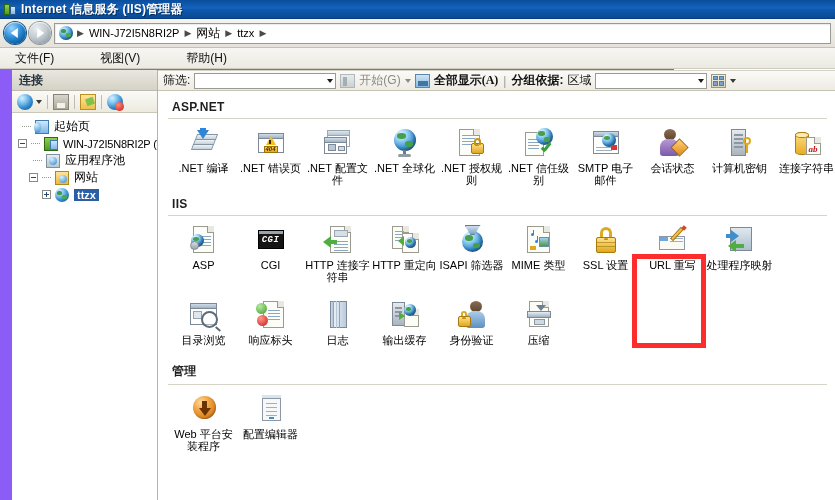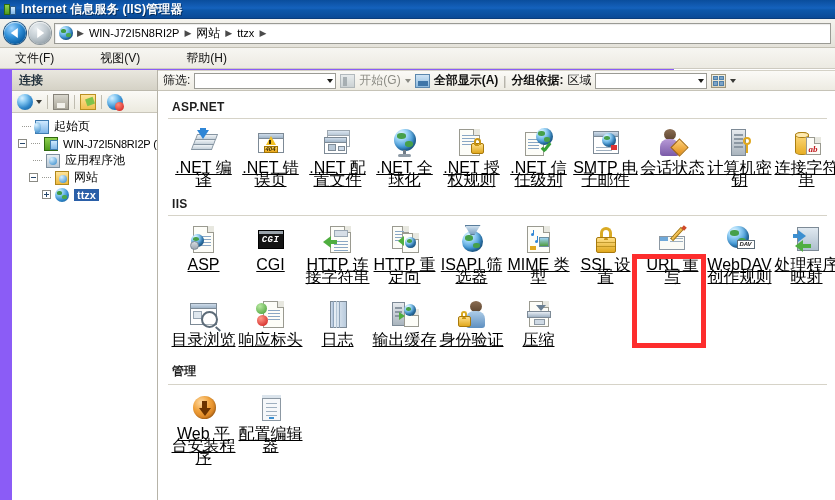--- a/index.html
+++ b/index.html
@@ -181,21 +181,21 @@
   .content{flex:1 1 auto;overflow:hidden;background:#fff;padding:6px 16px 0 8px;position:relative;}
 
   .section{margin-bottom:2px;}
   .sechdr{font-weight:bold;font-size:12px;color:#1e1e1e;padding:3px 0 4px 6px;letter-spacing:.3px;}
   .secline{height:1px;background:#d6d3c8;margin:0 4px 4px 2px;}
   .grid{display:flex;flex-wrap:nowrap;padding-left:4px;}
   .item{
     width:67px;flex:0 0 67px;display:flex;flex-direction:column;align-items:center;
     padding-top:4px;padding-bottom:2px;text-align:center;cursor:default;position:relative;
   }
-  .item .ilabel{font-size:16px;line-height:12px;color:#000;margin-top:3px;word-break:break-all;max-width:66px;text-decoration:underline;}
+  .item .ilabel{font-size:11px;line-height:12px;color:#000;margin-top:3px;word-break:break-all;max-width:66px;}
   .item .iart{width:32px;height:32px;position:relative;}
 
   
   .doc{position:absolute;left:5px;top:2px;width:21px;height:27px;background:#fdfdf8;
     border:1px solid #9a9a90;box-sizing:border-box;}
   .doc::after{content:"";position:absolute;right:-1px;top:-1px;width:7px;height:7px;
     background:#e8e8e0;border-left:1px solid #9a9a90;border-bottom:1px solid #9a9a90;box-sizing:border-box;}
   .lines{position:absolute;left:8px;top:10px;width:13px;height:1px;
     box-shadow:0 0 0 0 #000,0 3px 0 0 #8aa7c4,0 6px 0 0 #8aa7c4,0 9px 0 0 #8aa7c4;background:#8aa7c4;}
   .win{position:absolute;left:3px;top:6px;width:26px;height:20px;background:#fff;
@@ -352,21 +352,21 @@
 
       <div class="filterbar">
         <span class="fl">筛选:</span>
         <span class="filterinput">
             <span class="caret"></span>
           </span>
         <span class="mini m-bin"></span>
         <span class="fl dimtext">开始(G)</span>
         <span class="caret" style="border-top-color:#8b8b84;"></span>
         <span class="mini m-show"></span>
-        <span class="fl" style="font-weight:bold;">全部显示(A)</span>
+        <span class="fl" style="font-weight:bold;font-family:Liberation Serif, serif;">全部显示(A)</span>
         <span class="vsep">|</span>
         <span class="fl" style="font-weight:bold;">分组依据:</span>
         <span class="fl">区域</span>
         <span class="groupsel">
             <span class="caret"></span>
           </span>
         <span class="mini m-view">
             <i></i>
             <i></i>
             <i></i>
@@ -586,30 +586,20 @@
               <span class="iart">
                 <i style="position:absolute;left:2px;top:12px;width:26px;height:14px;background:#fbfbf6;border:1px solid #8c98a3;box-sizing:border-box;"></i>
                 <i style="position:absolute;left:3px;top:13px;width:8px;height:4px;background:#6fa8d8;"></i>
                 <i style="position:absolute;left:13px;top:14px;width:13px;height:1px;background:#9fb0c0;box-shadow:0 3px 0 #9fb0c0;"></i>
                 <i class="pencil" style="left:18px;top:2px;height:16px;"></i>
                 <i style="position:absolute;left:25px;top:2px;width:4px;height:4px;background:#d04a2a;transform:rotate(42deg);"></i>
               </span>
               <span class="ilabel">URL 重写</span>
             </div>
 
-            <div class="item">
-              <span class="iart">
-                <i class="sphere" style="left:3px;top:2px;width:22px;height:22px;">
-                    <i style="left:3px;top:4px;width:9px;height:6px;"></i>
-                    <i style="left:11px;top:12px;width:8px;height:6px;"></i>
-                  </i>
-                <i class="dav" style="left:13px;top:16px;width:18px;height:9px;">DAV</i>
-              </span>
-              <span class="ilabel">WebDAV 创作规则</span>
-            </div>
 
             <div class="item">
               <span class="iart">
                 <i style="position:absolute;left:6px;top:3px;width:22px;height:24px;background:linear-gradient(to bottom,#dfe8f0,#aebfcd);border:1px solid #7d8a96;box-sizing:border-box;"></i>
                 <i class="arrR" style="left:7px;top:6px;"></i>
                 <i style="position:absolute;left:2px;top:10px;width:9px;height:4px;background:#3c8fd0;"></i>
                 <i class="arrL" style="left:4px;top:16px;"></i>
                 <i style="position:absolute;left:11px;top:20px;width:9px;height:4px;background:#4fae3f;"></i>
               </span>
               <span class="ilabel">处理程序映射</span>

